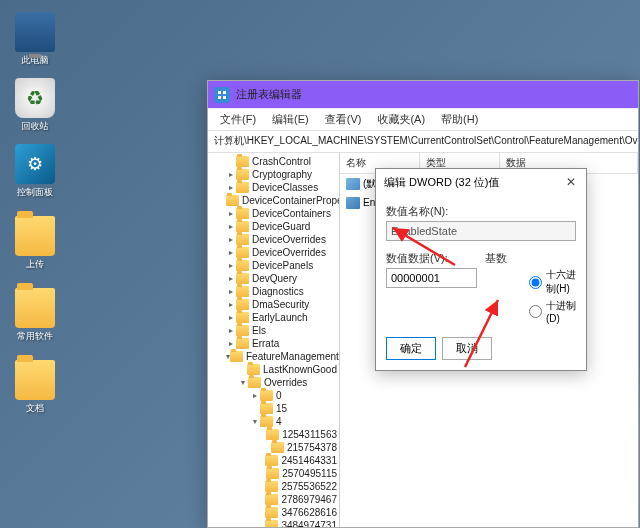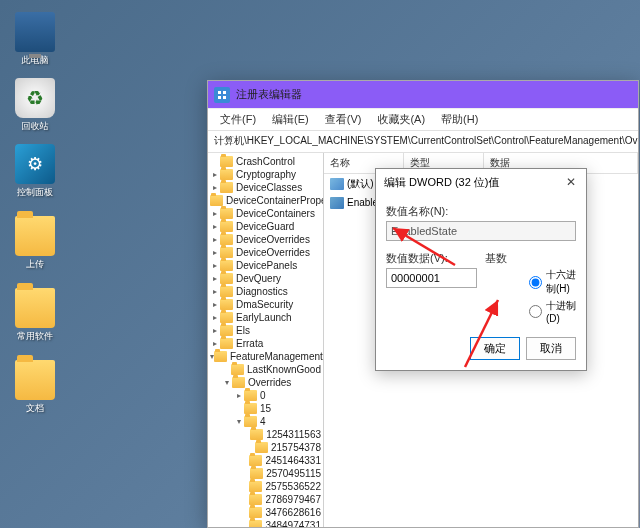--- a/index.html
+++ b/index.html
@@ -26,21 +26,21 @@
   
   .regedit { position: absolute; left: 207px; top: 80px; width: 432px; height: 448px; background: white; border: 1px solid #aaa; display: flex; flex-direction: column; box-shadow: 0 4px 20px rgba(0,0,0,0.3); }
   .titlebar { height: 28px; background: #8b5cf6; display: flex; align-items: center; padding: 0 6px; border-bottom: 1px solid #eee; }
   .titlebar .app-icon { width: 16px; height: 16px; margin-right: 6px; background: #3a8ad6; display: flex; align-items: center; justify-content: center; border-radius: 2px; }
   .titlebar .title-text { font-size: 11px; color: #222; }
   .menubar { height: 22px; display: flex; padding: 0 4px; font-size: 11px; color: #333; border-bottom: 1px solid #e0e0e0; }
   .menubar span { padding: 3px 8px; cursor: pointer; }
   .addressbar { height: 22px; padding: 3px 6px; font-size: 10px; color: #222; border-bottom: 1px solid #e0e0e0; white-space: nowrap; overflow: hidden; background: #fff; }
   
   .reg-body { flex: 1; display: flex; overflow: hidden; }
-  .tree-pane { width: 116px; border-right: 1px solid #d0d0d0; overflow-y: auto; overflow-x: hidden; font-size: 10px; background: #fff; padding: 2px 0; }
+  .tree-pane { width: 116px; border-right: 1px solid #d0d0d0; overflow-y: auto; overflow-x: hidden; font-size: 10px; background: #fff; padding: 2px 0; margin-left: 16px; }
   .tree-node { display: flex; align-items: center; padding: 1px 2px; white-space: nowrap; cursor: pointer; }
   .tree-expander { width: 10px; font-size: 8px; color: #666; text-align: center; }
   .tree-folder-icon { width: 13px; height: 11px; background: linear-gradient(180deg, #ffd970 0%, #f5b942 100%); border-radius: 1px; margin-right: 3px; position: relative; flex-shrink: 0; }
   .tree-folder-icon::before { content: ""; position: absolute; top: -2px; left: 1px; width: 5px; height: 3px; background: #f5b942; border-radius: 1px 1px 0 0; }
   .tree-label { color: #222; }
   .indent-1 { padding-left: 14px; }
   .indent-2 { padding-left: 26px; }
   .indent-3 { padding-left: 38px; }
   
   .list-pane { flex: 1; overflow: hidden; }
@@ -59,21 +59,21 @@
   .dialog-close { width: 14px; height: 14px; font-size: 12px; line-height: 12px; text-align: center; cursor: pointer; color: #444; }
   .dialog-body { padding: 4px 10px 10px; }
   .dlg-label { display: block; margin-top: 4px; margin-bottom: 2px; color: #333; }
   .dlg-input { width: 100%; padding: 3px 4px; font-size: 11px; border: 1px solid #aaa; }
   .dlg-input[readonly] { background: #f5f5f5; color: #555; }
   .dlg-row { display: flex; gap: 8px; margin-top: 6px; }
   .dlg-col { flex: 1; }
   .radio-group { margin-top: 2px; }
   .radio-item { display: flex; align-items: center; margin-bottom: 3px; font-size: 10px; padding-left: 44px; }
   .radio-item input { margin-right: 4px; }
-  .dlg-buttons { display: flex; justify-content: flex-end; gap: 6px; margin-top: 10px; }
+  .dlg-buttons { display: flex; gap: 6px; margin-top: 10px; }
   .dlg-btn { min-width: 50px; padding: 3px 10px; font-size: 11px; border: 1px solid #aaa; background: #fdfdfd; cursor: pointer; }
   .dlg-btn.primary { border-color: #0078d7; }
 
   
   .arrow { position: absolute; pointer-events: none; }
   .arrow svg { overflow: visible; }
 </style>
 </head>
 <body>
 

